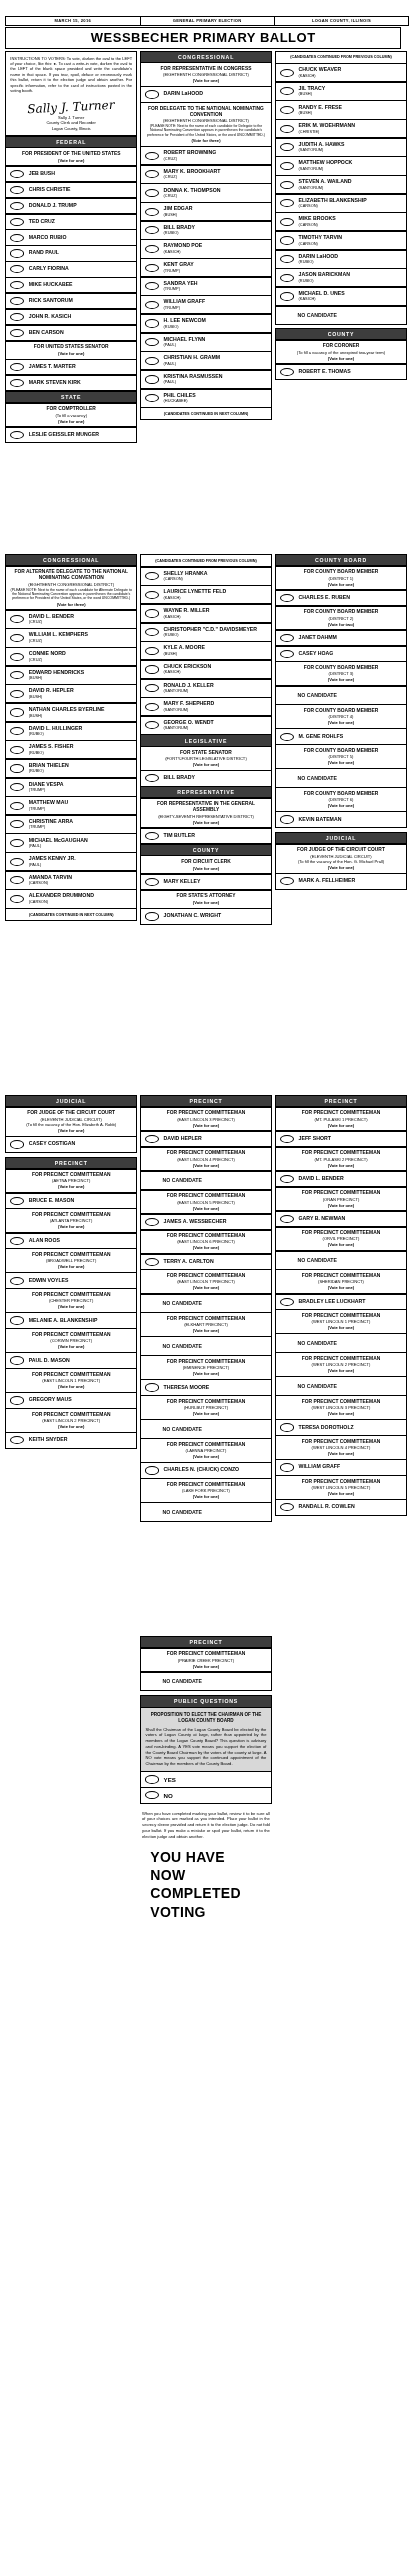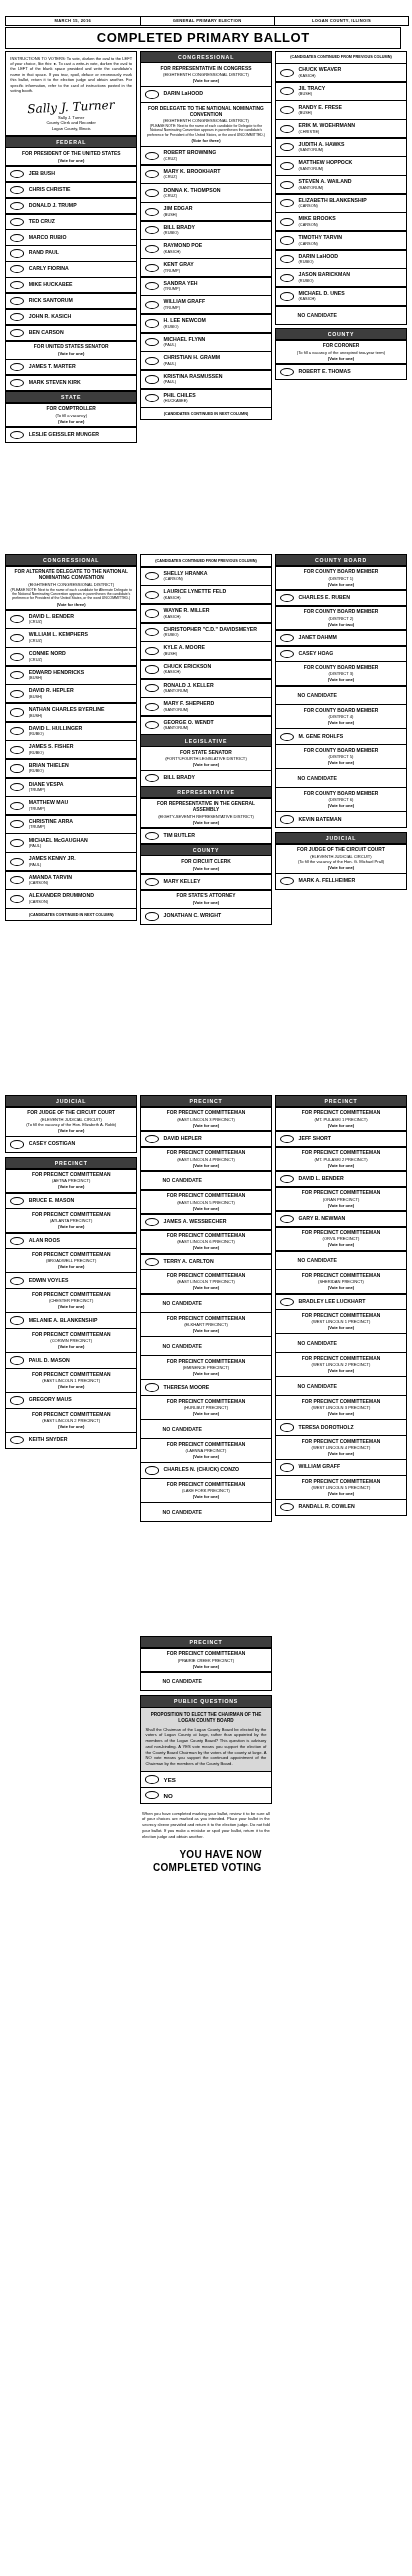--- a/index.html
+++ b/index.html
@@ -28,32 +28,32 @@
   .gap{border:none;background:transparent;}
   .instr{border:0.5px solid #000;padding:4.1px;box-sizing:border-box;}
   .instr .itext{font-size:4px;text-align:justify;line-height:1.35;margin:0;}
   .sig{font-family:"DejaVu Serif",serif;font-style:italic;font-size:12px;text-align:center;margin:6.2px 0 1px;transform:rotate(-3deg);}
   .offline{font-size:4.1px;text-align:center;line-height:1.35;}
   .qbox{border:0.5px solid #000;background:#d8d8d8;padding:4.1px 4.6px;box-sizing:border-box;}
   .qtitle{font-weight:bold;font-size:4.6px;text-align:center;line-height:1.3;margin-bottom:2.6px;}
   .qtext{font-size:4.1px;text-align:justify;line-height:1.4;margin:0;}
   .choice .cname{font-size:6.2px;}
   .closing{font-size:4.1px;text-align:justify;line-height:1.4;padding:4.1px 2.1px;border:none;}
-  .bigdone{font-weight:bold;font-size:10px;text-align:right;line-height:1.3;padding:5.2px 10.3px;border:none;letter-spacing:0.3px;}
+  .bigdone{font-weight:bold;font-size:14px;text-align:left;line-height:1.3;padding:5.2px 10.3px;border:none;letter-spacing:0.3px;}
 </style>
 </head>
 <body>
 
 <div class="page" style="top:15.5px">
   <div class="hdr-strip">
     <div class="hcell">MARCH 15, 2016</div>
     <div class="hcell">GENERAL PRIMARY ELECTION</div>
     <div class="hcell">LOGAN COUNTY, ILLINOIS</div>
   </div>
-  <div class="title-box">COMPLETED PRIMARY BALLOT</div>
+  <div class="title-box">WESSBECHER PRIMARY BALLOT</div>
   <div class="col col-l" style="top:35px">
       <div class="instr">
         <p class="itext">INSTRUCTIONS TO VOTERS: To vote, darken the oval to the LEFT of your choice, like this: ●. To cast a write-in vote, darken the oval to the LEFT of the blank space provided and write the candidate's name in that space. If you tear, spoil, deface or erroneously mark this ballot, return it to the election judge and obtain another. For specific information, refer to the card of instructions posted in the voting booth.</p>
         <div class="sig">Sally J. Turner</div>
         <div class="offline">Sally J. Turner</div>
         <div class="offline">County Clerk and Recorder</div>
         <div class="offline">Logan County, Illinois</div>
       </div>
       <div class="bar">FEDERAL</div>
       <div class="contest">

